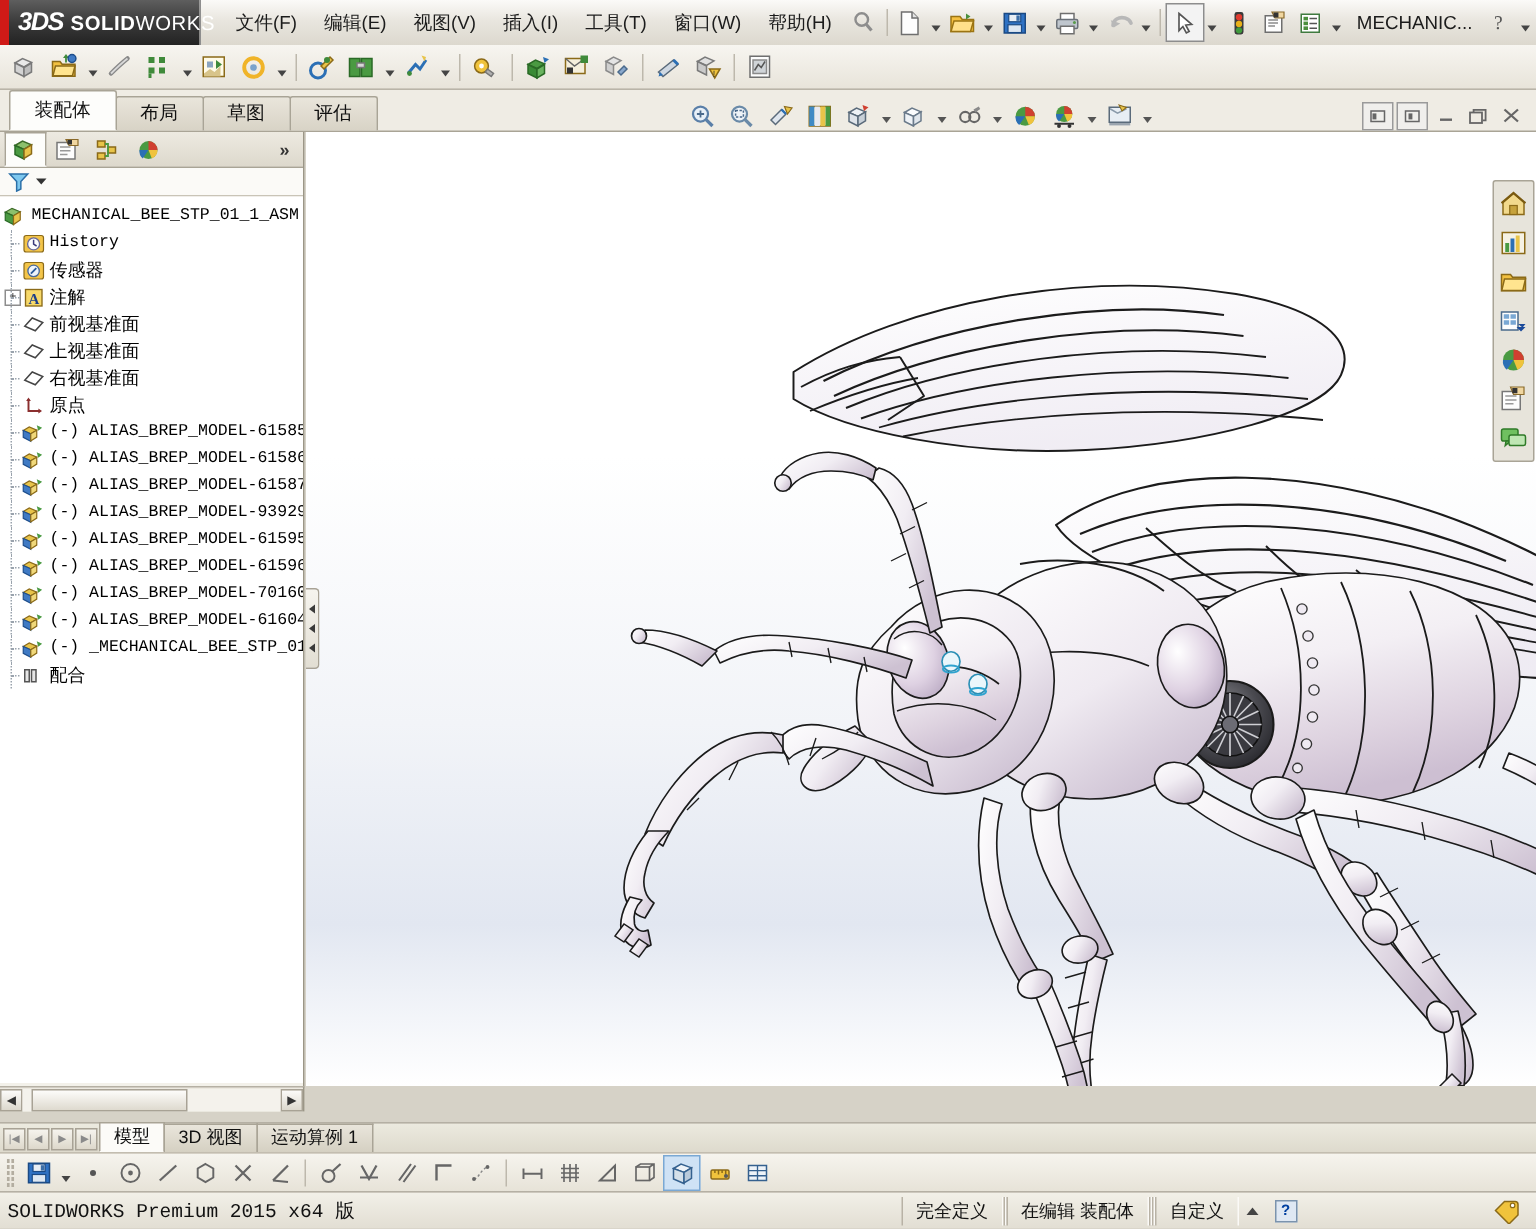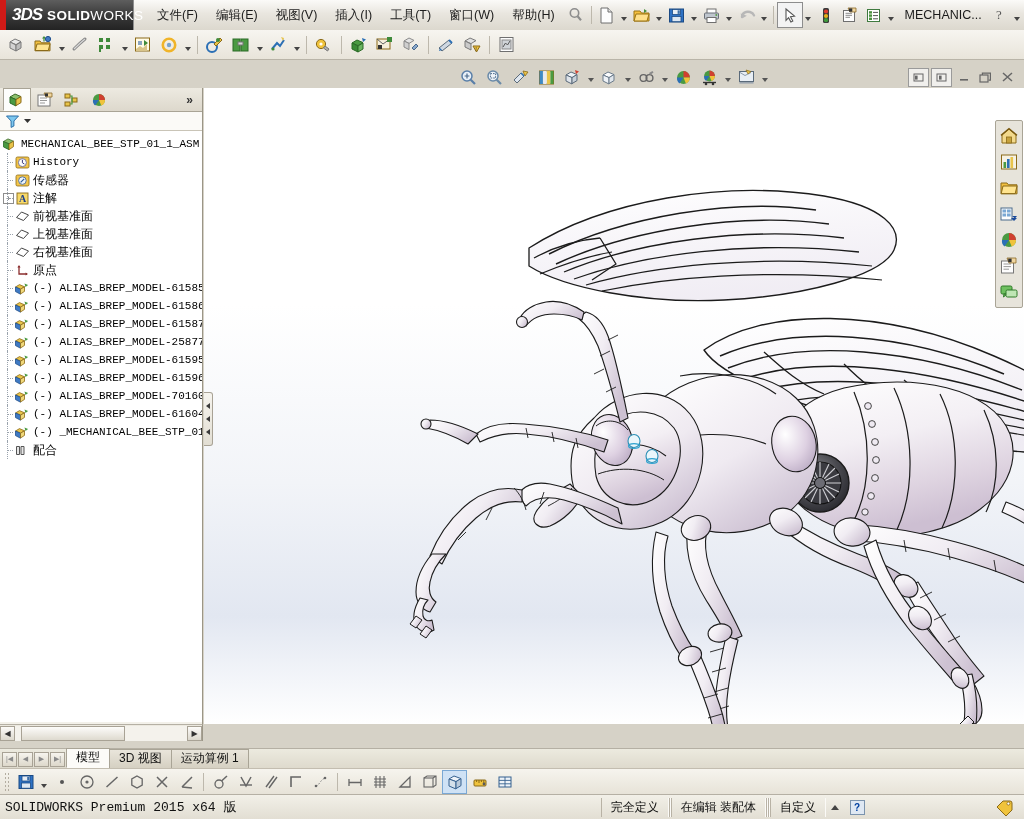--- a/index.html
+++ b/index.html
@@ -456,20 +456,26 @@
     <div class="bt-sep"></div>
     <div class="t2btn">
       <svg width="20" height="20" viewBox="0 0 20 20">
           <rect x="3" y="2.5" width="13" height="14" fill="#fdfdfd" stroke="#6f6f6f"></rect>
           <rect x="5" y="5" width="9" height="9" fill="#d0d4d8" stroke="#8a8a8a"></rect>
           <path d="M6 12l2.5-4 2 2L13 6" fill="none" stroke="#555"></path>
         </svg>
     </div>
   </div>
 
+  <div class="cmdtabs">
+    <div class="cmdtab active">装配体</div>
+    <div class="cmdtab">布局</div>
+    <div class="cmdtab">草图</div>
+    <div class="cmdtab">评估</div>
+  </div>
 
   <div class="viewbar">
     <div class="vbtn">
       <svg width="19" height="19" viewBox="0 0 19 19">
           <circle cx="8" cy="8" r="5" fill="#e8f0f8" stroke="#5a7fa8" stroke-width="1.5"></circle>
           <line x1="11.7" y1="11.7" x2="16" y2="16" stroke="#5a7fa8" stroke-width="2.2"></line>
           <path d="M5.6 8h4.8M8 5.6v4.8" stroke="#4a6a8c" stroke-width="1.2"></path>
         </svg>
     </div>
     <div class="vbtn">
@@ -763,21 +769,21 @@
       <div class="trow">
         <span class="dotline"></span>
         <span class="ico">
           <svg width="16" height="15" viewBox="0 0 16 15">
               <path d="M1.5 6l4-2.4 5 2.2-4 2.4z" fill="#e8c44a" stroke="#8b6a18" stroke-width=".8"></path>
               <path d="M1.5 6v4.6l5 2.6V8.2z" fill="#3f7ac4" stroke="#1f4f8c" stroke-width=".8"></path>
               <path d="M6.5 8.2l4-2.4v4.6l-4 2.6z" fill="#f0d87a" stroke="#8b6a18" stroke-width=".8"></path>
               <path d="M10.5 2.5l3.6 1.6-2.6 2z" fill="#4a9a42"></path>
             </svg>
         </span>
-        <span class="lbl">(-) ALIAS_BREP_MODEL-25877</span>
+        <span class="lbl">(-) ALIAS_BREP_MODEL-93929</span>
       </div>
       <div class="trow">
         <span class="dotline"></span>
         <span class="ico">
           <svg width="16" height="15" viewBox="0 0 16 15">
               <path d="M1.5 6l4-2.4 5 2.2-4 2.4z" fill="#e8c44a" stroke="#8b6a18" stroke-width=".8"></path>
               <path d="M1.5 6v4.6l5 2.6V8.2z" fill="#3f7ac4" stroke="#1f4f8c" stroke-width=".8"></path>
               <path d="M6.5 8.2l4-2.4v4.6l-4 2.6z" fill="#f0d87a" stroke="#8b6a18" stroke-width=".8"></path>
               <path d="M10.5 2.5l3.6 1.6-2.6 2z" fill="#4a9a42"></path>
             </svg>

